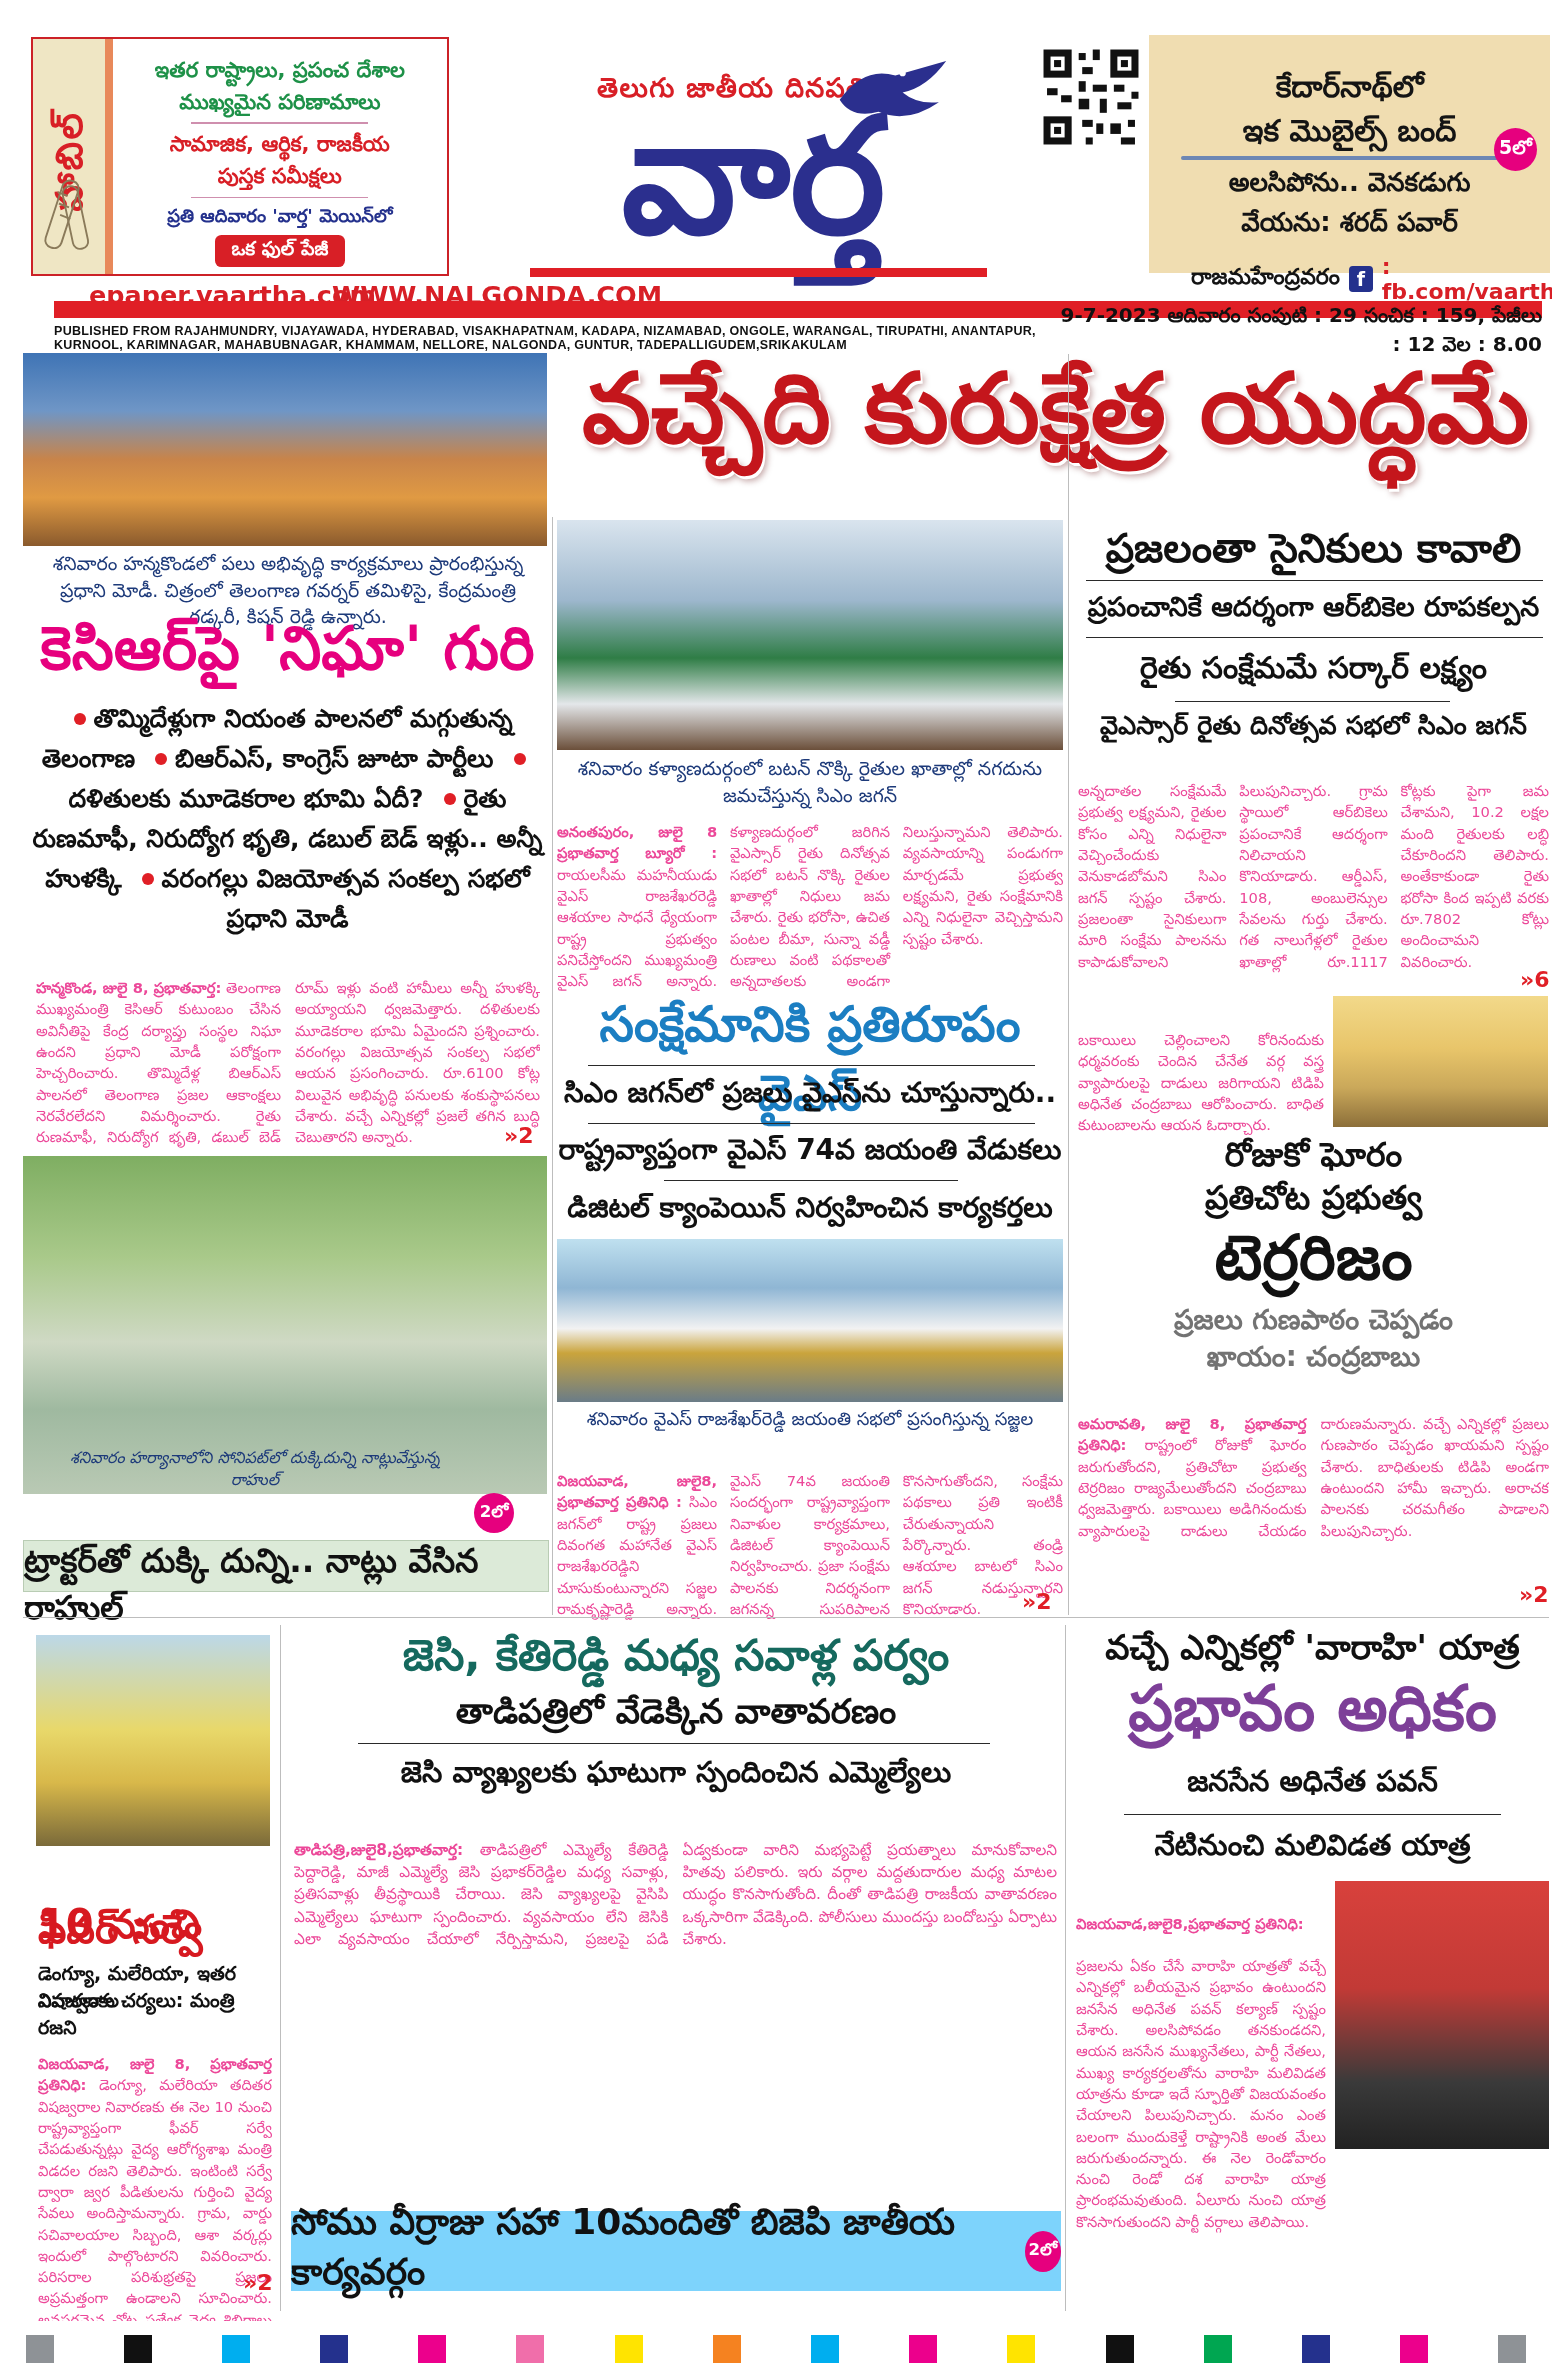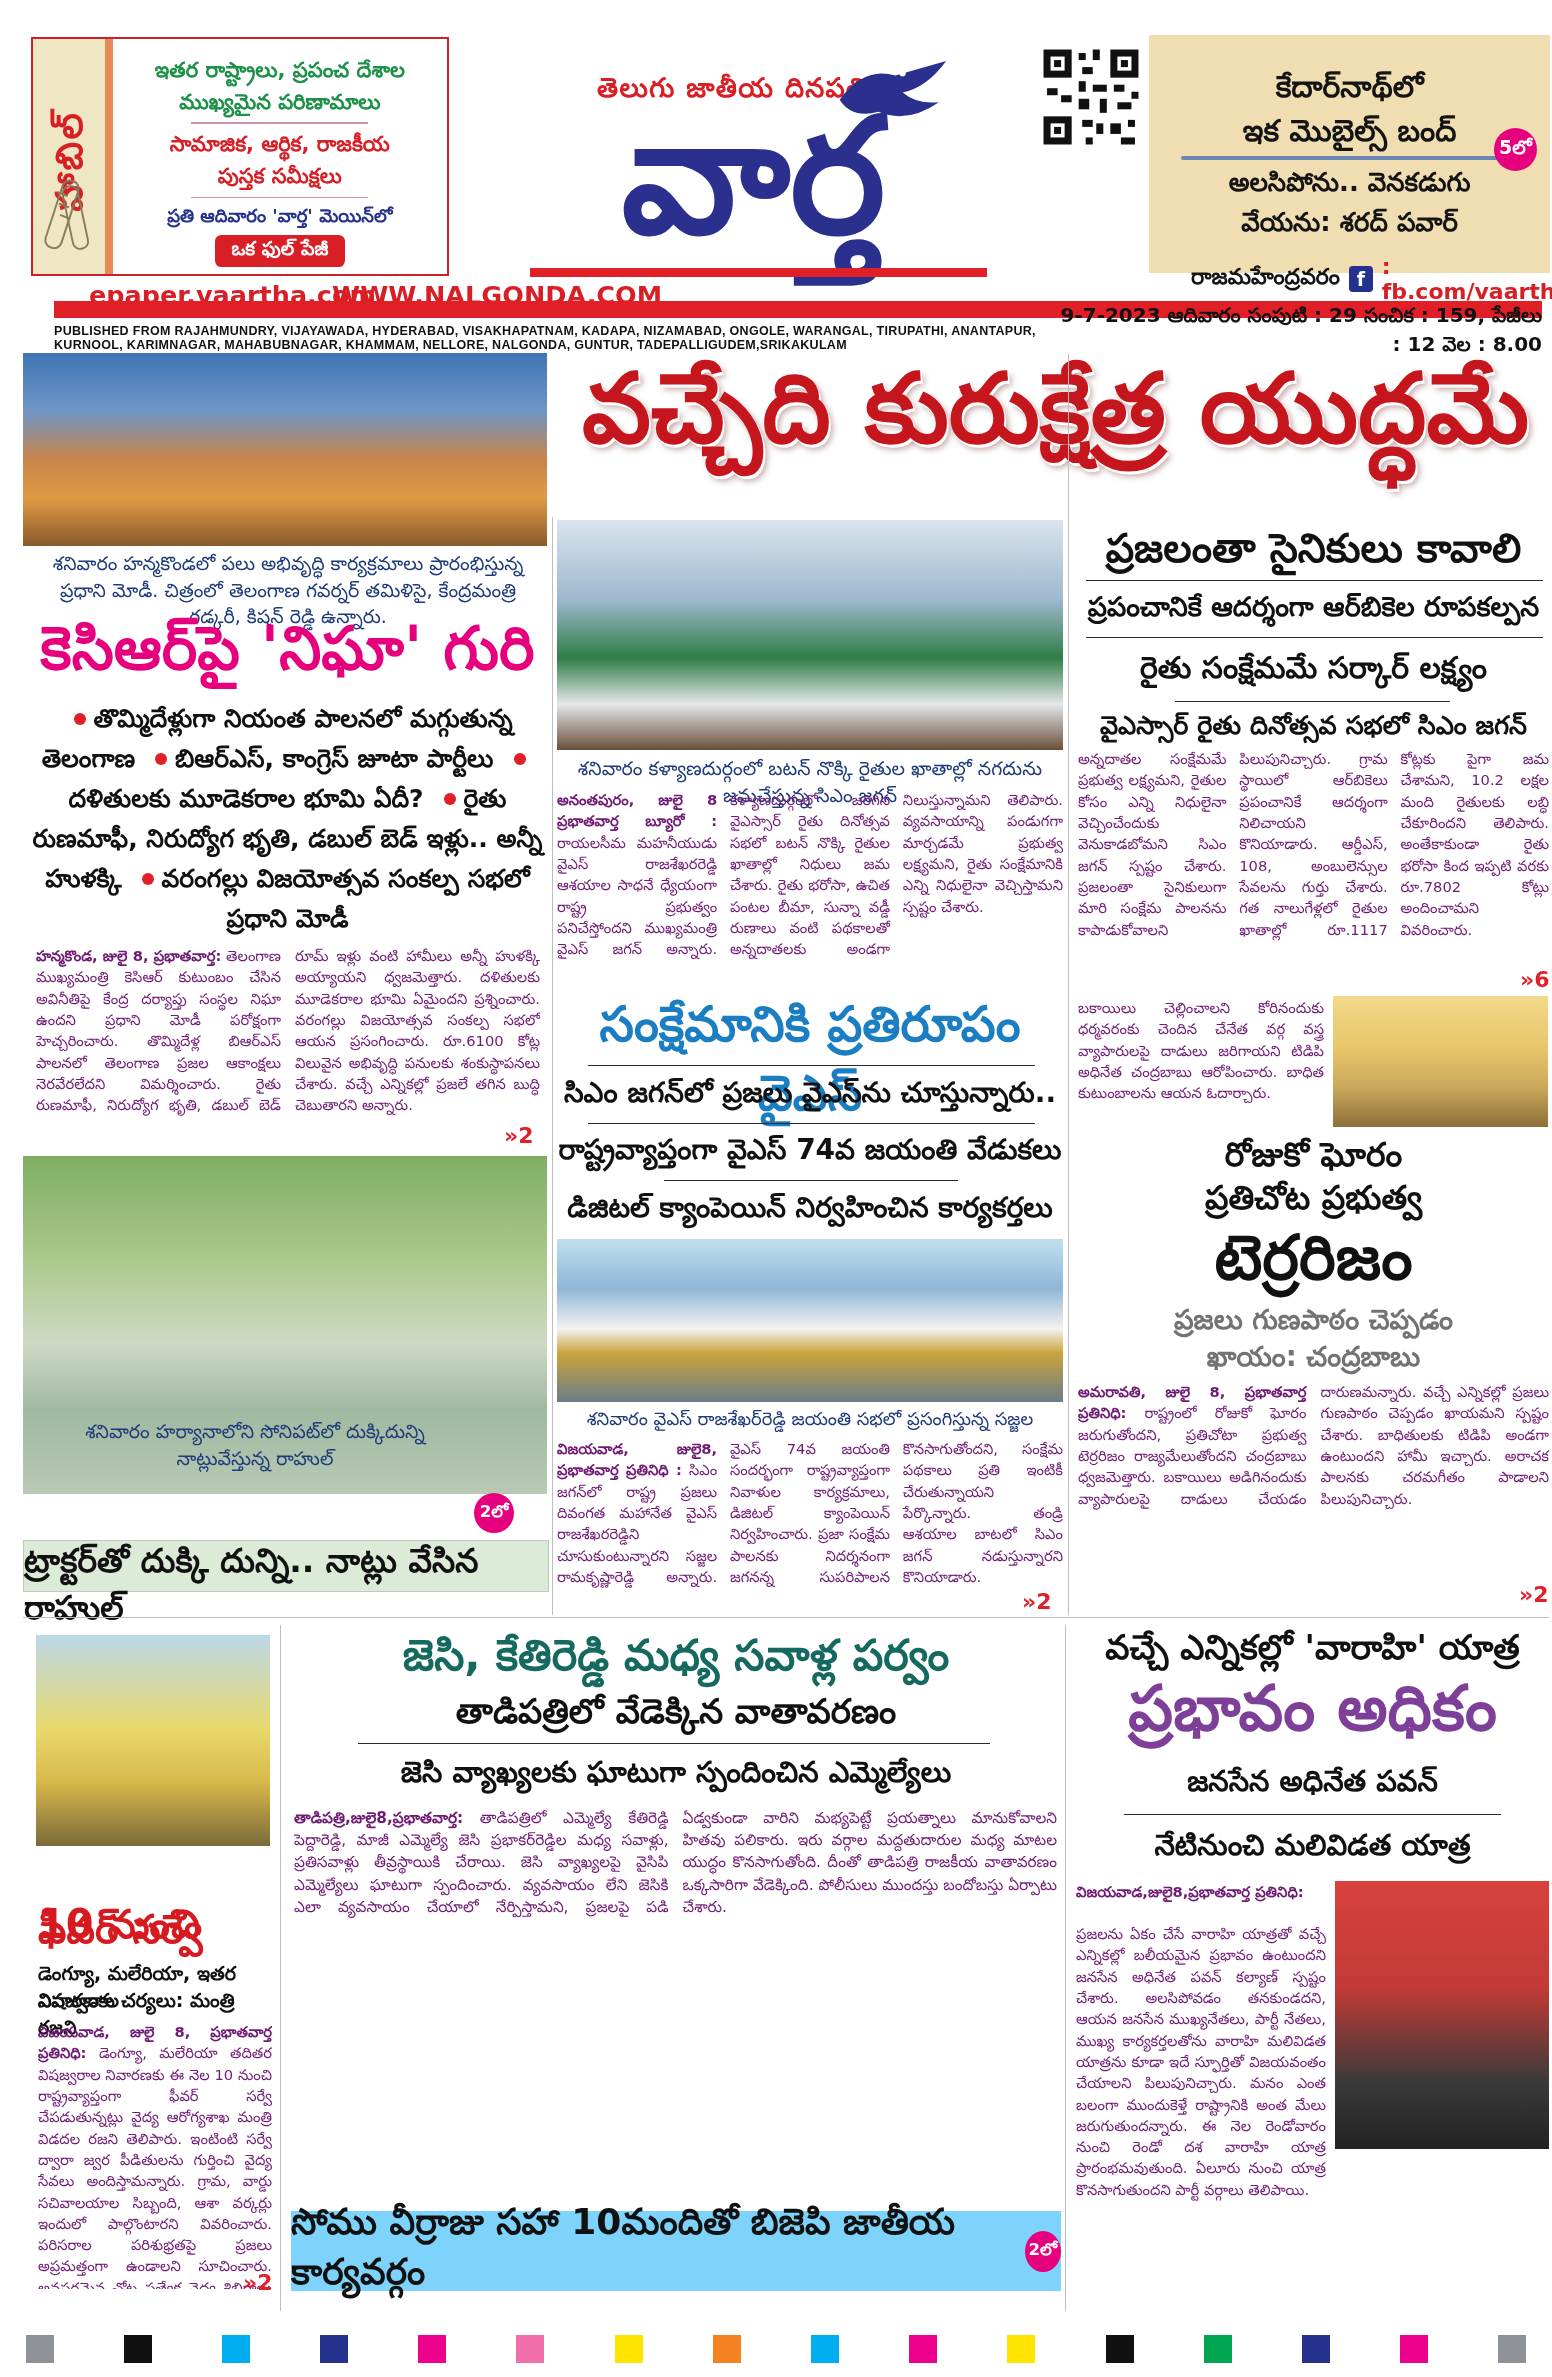--- a/index.html
+++ b/index.html
@@ -58,21 +58,21 @@
   .pv-h1{font-size:34px;font-weight:bold;color:#111;}
   .pv-s{font-size:29px;font-weight:bold;color:#111;}
   .fever-h{color:#d71920;font-size:40px;font-weight:bold;line-height:1.15;}
   .fever-s{font-size:19px;font-weight:bold;color:#111;line-height:1.4;}
   .strip{background:#7dd3fc;display:flex;align-items:center;justify-content:flex-end;gap:16.6px;}
   .strip-t{font-size:36px;font-weight:bold;color:#111;}
   .gband{background:#dcead8;border:1.3px solid #b9ccb4;display:flex;align-items:flex-start;justify-content:center;}
   .gband-t{font-size:33px;font-weight:bold;color:#111;}
   
   .cap{font-size:19px;color:#1d3a7a;line-height:1.4;}
-  .body{font-size:14.7px;line-height:1.45;color:#701a75;}
+  .body{font-size:14.7px;line-height:1.45;color:#ec4899;margin-top:32px;}
   .cols3{column-count:3;column-gap:12.8px;}
   .cols2{column-count:2;column-gap:14px;}
   .lead{font-weight:bold;}
   .more{color:#e01f26;font-weight:bold;font-size:22px;}
   .vline{background:#bdbdbd;width:1.3px;}
   .hline{background:#bdbdbd;height:1.3px;}
   
   .photo{background:#cfcfcf;}
   .ph-modi{background:linear-gradient(180deg,#3f74b5 0%,#6f96c6 30%,#c8844a 55%,#e09a43 75%,#8a5a2d 100%);}
   .ph-jagan{background:linear-gradient(180deg,#d9e4ee 0%,#9db7cd 35%,#2f7d46 60%,#e4e7ea 80%,#6b4f3a 100%);}
@@ -195,21 +195,21 @@
     <span class="dot"></span><span>రైతు రుణమాఫీ, నిరుద్యోగ భృతి, డబుల్ బెడ్ ఇళ్లు.. అన్నీ హుళక్కి</span>
     <span class="dot"></span><span>వరంగల్లు విజయోత్సవ సంకల్ప సభలో ప్రధాని మోడీ</span>
   </div>
   <div class="abs body cols2 jst" style="left:36px;top:945px;width:504px;height:201px;overflow:hidden;">
     <span class="lead">హన్మకొండ, జులై 8, ప్రభాతవార్త:</span>
     <span>తెలంగాణ ముఖ్యమంత్రి కెసిఆర్ కుటుంబం చేసిన అవినీతిపై కేంద్ర దర్యాప్తు సంస్థల నిఘా ఉందని ప్రధాని మోడీ పరోక్షంగా హెచ్చరించారు. తొమ్మిదేళ్ల బిఆర్‌ఎస్ పాలనలో తెలంగాణ ప్రజల ఆకాంక్షలు నెరవేరలేదని విమర్శించారు. రైతు రుణమాఫీ, నిరుద్యోగ భృతి, డబుల్ బెడ్ రూమ్ ఇళ్లు వంటి హామీలు అన్నీ హుళక్కి అయ్యాయని ధ్వజమెత్తారు. దళితులకు మూడెకరాల భూమి ఏమైందని ప్రశ్నించారు. వరంగల్లు విజయోత్సవ సంకల్ప సభలో ఆయన ప్రసంగించారు. రూ.6100 కోట్ల విలువైన అభివృద్ధి పనులకు శంకుస్థాపనలు చేశారు. వచ్చే ఎన్నికల్లో ప్రజలే తగిన బుద్ధి చెబుతారని అన్నారు.</span>
   </div>
   <div class="abs more" style="left:504px;top:1123px;">»2</div>
 
   <div class="abs photo ph-paddy" style="left:23px;top:1156px;width:524px;height:338px;"></div>
-  <div class="abs cap ctr" style="left:57px;top:1418px;width:396px;font-size:19px;">శనివారం హర్యానాలోని సోనిపట్‌లో దుక్కిదున్ని నాట్లువేస్తున్న రాహుల్</div>
+  <div class="abs cap ctr" style="left:57px;top:1447px;width:396px;font-size:16px;font-style:italic;">శనివారం హర్యానాలోని సోనిపట్‌లో దుక్కిదున్ని నాట్లువేస్తున్న రాహుల్</div>
   <div class="abs badge" style="left:474px;top:1493px;width:40px;height:40px;font-size:16.6px;">2లో</div>
   <div class="abs gband" style="left:23px;top:1540px;width:524px;height:50px;">
     <span class="gband-t">ట్రాక్టర్‌తో దుక్కి దున్ని.. నాట్లు వేసిన రాహుల్</span>
   </div>
 
   <div class="abs photo ph-jagan" style="left:557px;top:520px;width:506px;height:230px;"></div>
   <div class="abs cap ctr" style="left:557px;top:755px;width:506px;">శనివారం కళ్యాణదుర్గంలో బటన్ నొక్కి రైతుల ఖాతాల్లో నగదును జమచేస్తున్న సిఎం జగన్</div>
   <div class="abs body cols3 jst" style="left:557px;top:789px;width:506px;height:195px;overflow:hidden;">
     <span class="lead">అనంతపురం, జులై 8 ప్రభాతవార్త బ్యూరో :</span>
     <span>రాయలసీమ మహనీయుడు వైఎస్ రాజశేఖరరెడ్డి ఆశయాల సాధనే ధ్యేయంగా రాష్ట్ర ప్రభుత్వం పనిచేస్తోందని ముఖ్యమంత్రి వైఎస్ జగన్ అన్నారు. కళ్యాణదుర్గంలో జరిగిన వైఎస్సార్ రైతు దినోత్సవ సభలో బటన్ నొక్కి రైతుల ఖాతాల్లో నిధులు జమ చేశారు. రైతు భరోసా, ఉచిత పంటల బీమా, సున్నా వడ్డీ రుణాలు వంటి పథకాలతో అన్నదాతలకు అండగా నిలుస్తున్నామని తెలిపారు. వ్యవసాయాన్ని పండుగగా మార్చడమే ప్రభుత్వ లక్ష్యమని, రైతు సంక్షేమానికి ఎన్ని నిధులైనా వెచ్చిస్తామని స్పష్టం చేశారు.</span>

